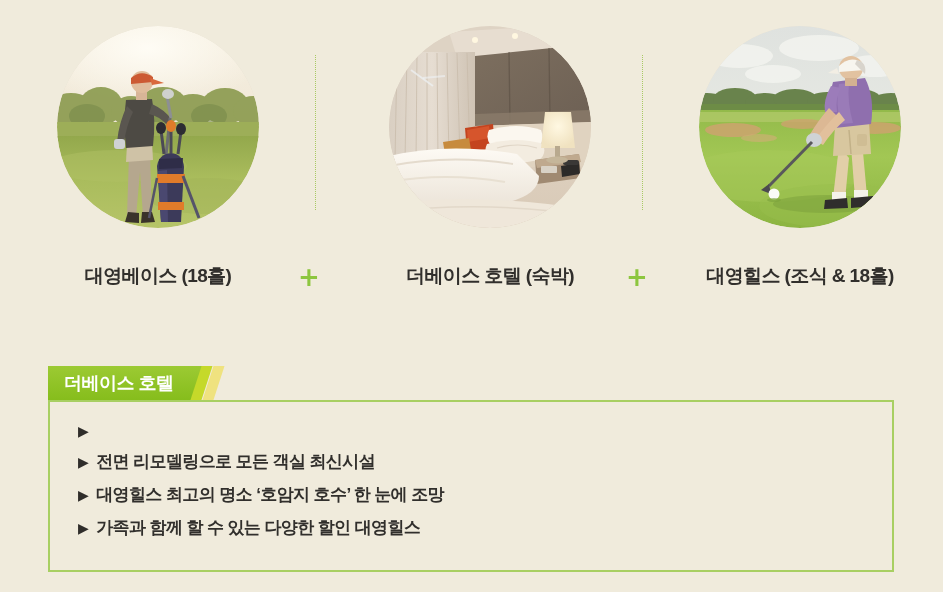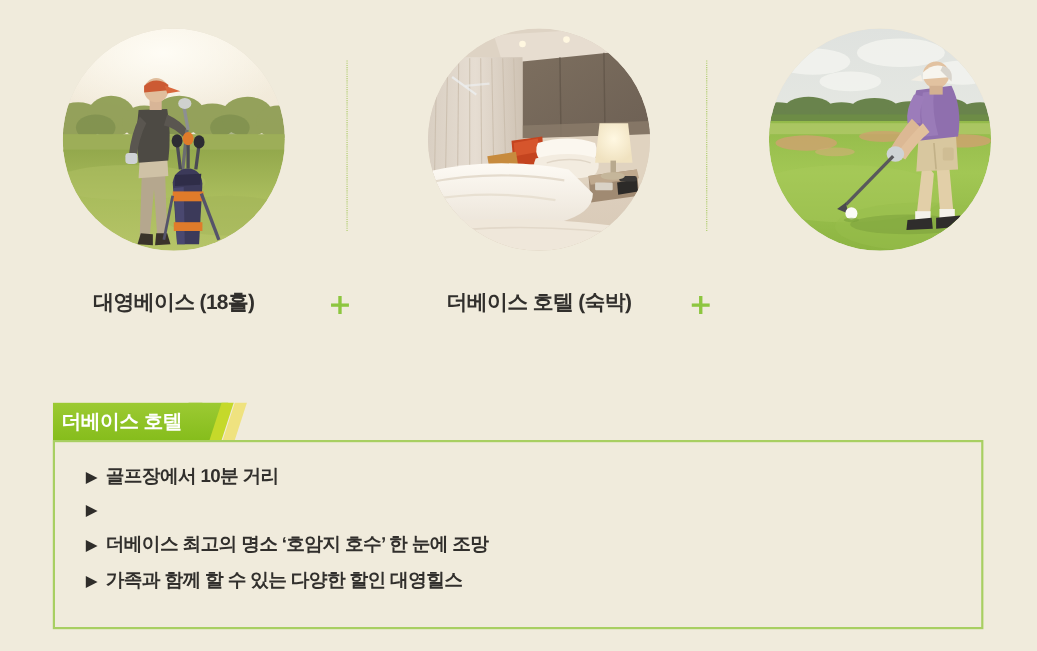--- a/index.html
+++ b/index.html
@@ -129,21 +129,21 @@
   }
   .info-tab .tab-stripe-b {
     position: absolute;
     left: 160px; top: 0;
     width: 11px; height: 34px;
     background: #efe27f;
     transform: skewX(-18deg);
   }
   .info-tab .tab-label {
     position: absolute;
-    left: 8px;
+    left: 16px;
     top: 0;
     height: 34px;
     line-height: 34px;
     color: #ffffff;
     font-size: 18px;
     font-weight: bold;
     letter-spacing: -0.5px;
     white-space: nowrap;
   }
 
@@ -464,20 +464,21 @@
           </g>
 
           <path d="M113 116 L70 160" stroke="#59585c" stroke-width="3" fill="none"></path>
           <path d="M70 158 L62 164 L72 168 Z" fill="#4b4a4f"></path>
 
           <circle cx="75" cy="168" r="5.5" fill="#fbfbf7"></circle>
           <ellipse cx="75" cy="174" rx="7" ry="2" fill="#7aa23b" opacity="0.6"></ellipse>
         </g>
       </svg>
     </div>
+    <div class="package-caption">대영힐스 (조식 &amp; 18홀)</div>
   </div>
 
   <div class="divider-dotted div-0"></div>
   <div class="divider-dotted div-1"></div>
   <div class="plus-sign plus-0">+</div>
   <div class="plus-sign plus-1">+</div>
 </div>
 
 <div class="info-panel">
   <div class="info-tab">
@@ -487,28 +488,28 @@
       <div class="tab-stripe-a"></div>
       <div class="tab-stripe-b"></div>
     </div>
     <div class="tab-label">더베이스 호텔</div>
   </div>
 
   <div class="info-box">
     <ul class="info-list">
       <li>
         <span class="list-marker">▶</span>
-        <span>골프장에서 10분 거리</span>
       </li>
       <li>
         <span class="list-marker">▶</span>
+        <span>전면 리모델링으로 모든 객실 최신시설</span>
       </li>
       <li>
         <span class="list-marker">▶</span>
-        <span>더베이스 최고의 명소 ‘호암지 호수’ 한 눈에 조망</span>
+        <span>대영힐스 최고의 명소 ‘호암지 호수’ 한 눈에 조망</span>
       </li>
       <li>
         <span class="list-marker">▶</span>
         <span>가족과 함께 할 수 있는 다양한 할인 대영힐스</span>
       </li>
     </ul>
   </div>
 </div>
 
 </body></html>

